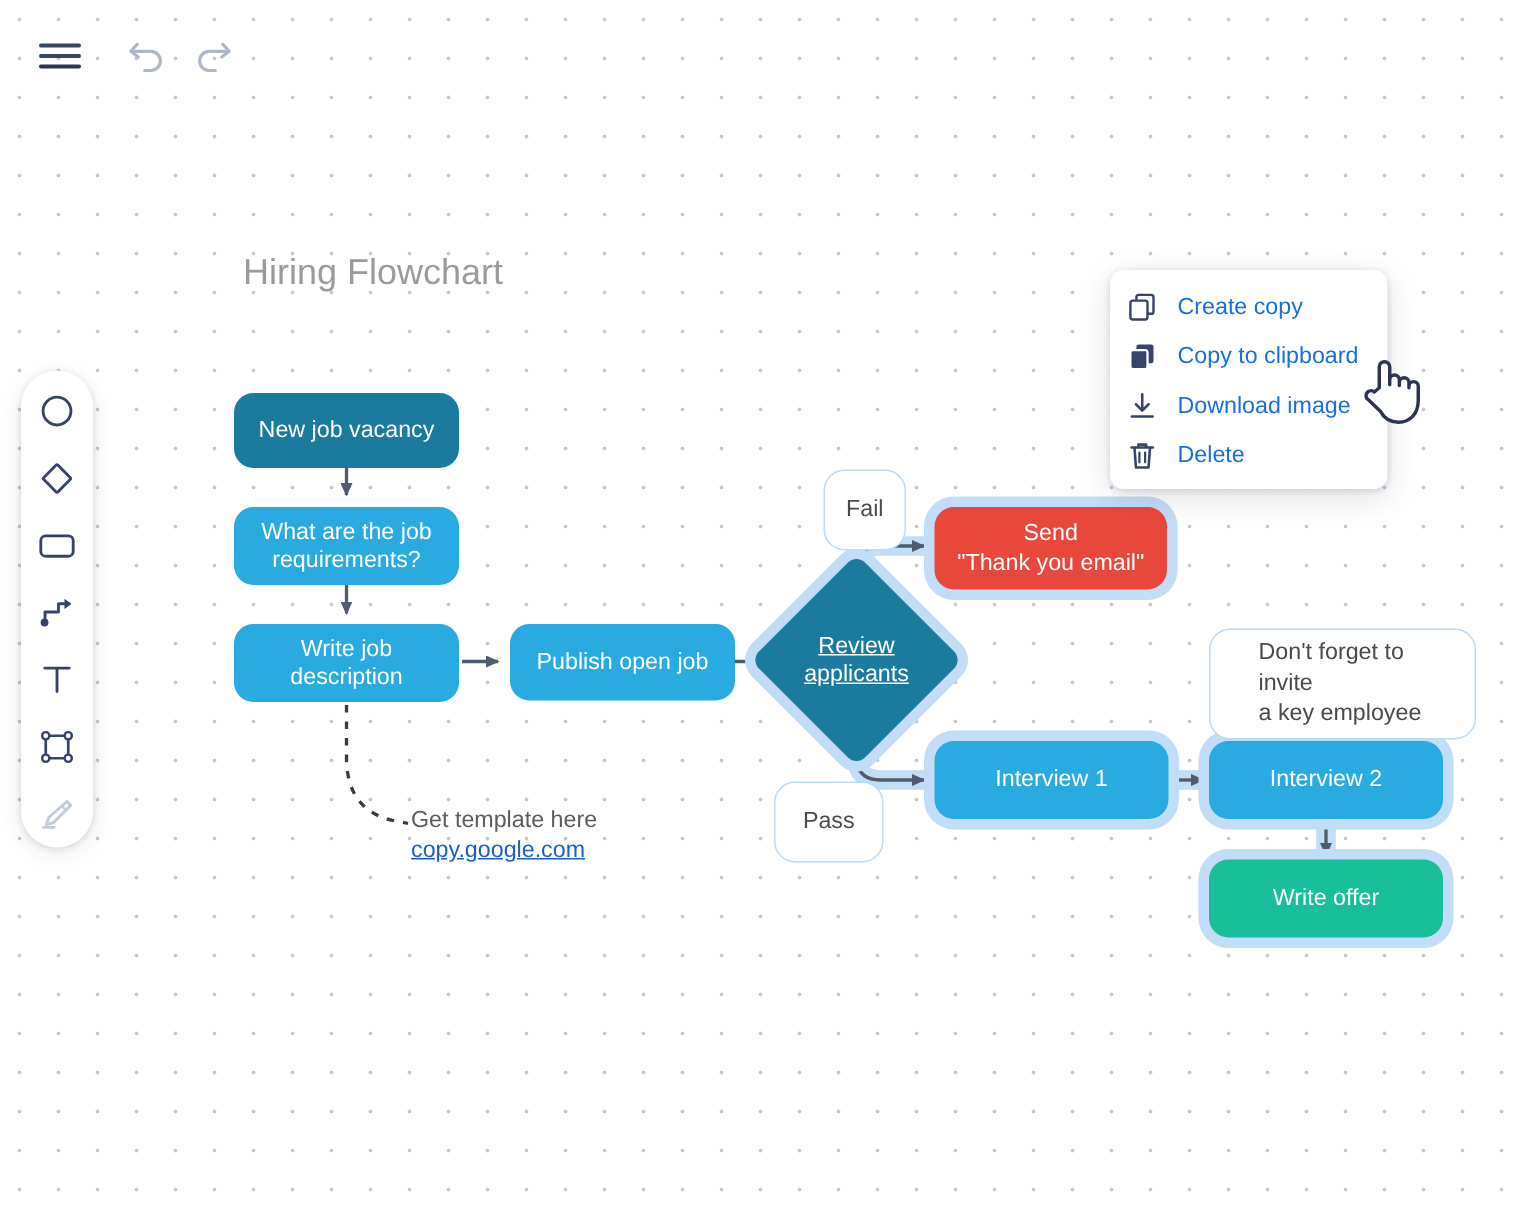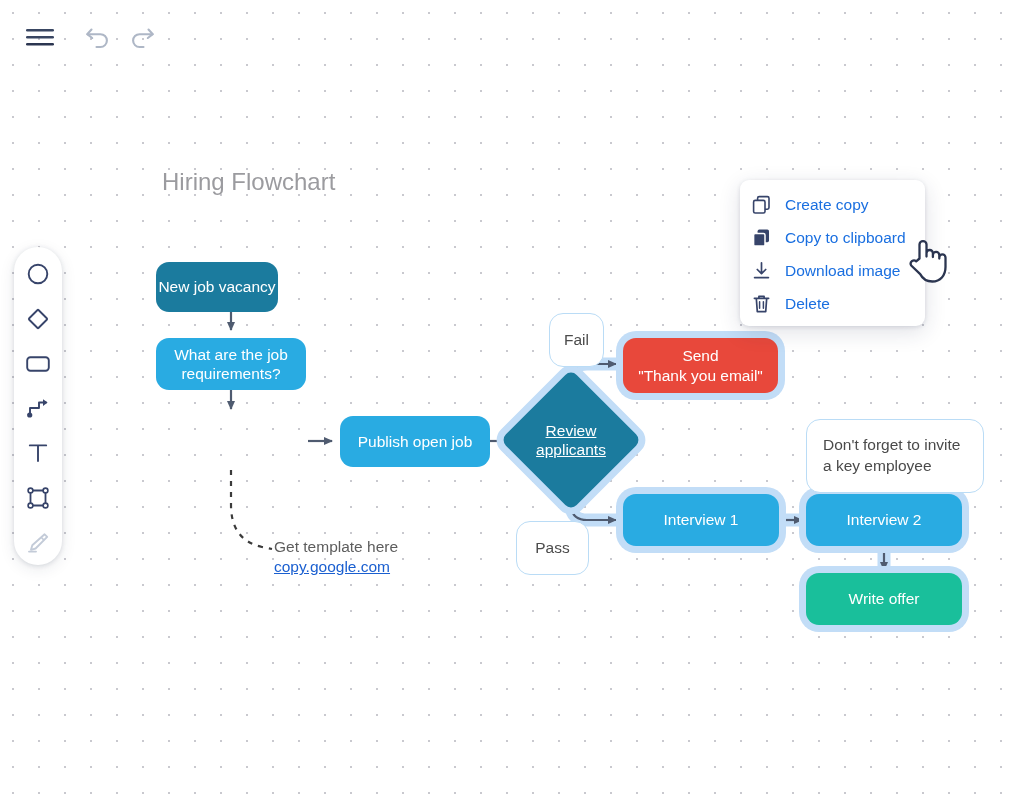--- a/index.html
+++ b/index.html
@@ -142,21 +142,21 @@
     position: absolute;
     z-index: 22;
     background: #ffffff;
     border: 1.6px solid #badcf6;
     border-radius: 14px;
     display: flex;
     align-items: center;
     color: #4a4a4a;
     font-size: 15.5px;
     line-height: 1.35;
-    padding: 0 16px;
+    padding: 0 32px;
     cursor: pointer;
     user-select: none;
   }
 
   #diamond-node {
     position: absolute;
     left: 521px; top: 390px;
     width: 100px; height: 100px;
     z-index: 20;
     cursor: pointer;
@@ -263,31 +263,37 @@
       <line x1="884" y1="550" x2="884" y2="570" stroke="#4f5b70" stroke-width="2.2" marker-end="url(#arrowheadb)"></line>
     </g>
 
     <g>
       <path d="M231,470 L231,505 Q231,540 262,547 L272,549" fill="none" stroke="#3b3b3b" stroke-width="2.2" stroke-dasharray="5 6" stroke-linecap="butt"></path>
     </g>
   </svg>
 
   <div id="chart-title">Hiring Flowchart</div>
 
-  <div class="node teal" id="n-new-job-vacancy" style="left:156px; top:262px; width:122px; height:50px;">
+  <div class="node teal" id="n-new-job-vacancy" style="left:156px; top:262px; width:150px; height:50px;">
     <span>New job vacancy</span>
   </div>
 
   <div class="node cyan" id="n-job-requirements" style="left:156px; top:338px; width:150px; height:52px;">
     <span>
       <span>What are the job</span><br>
       <span>requirements?</span>
     </span>
   </div>
 
+  <div class="node cyan" id="n-write-job-description" style="left:156px; top:416px; width:150px; height:52px;">
+    <span>
+      <span>Write job</span><br>
+      <span>description</span>
+    </span>
+  </div>
 
   <div class="node cyan" id="n-publish-open-job" style="left:340px; top:416px; width:150px; height:51px;">
     <span>Publish open job</span>
   </div>
 
   <div id="diamond-node">
     <div id="diamond-shape"></div>
     <div id="diamond-text">
       <span>
         <span>Review</span><br>

